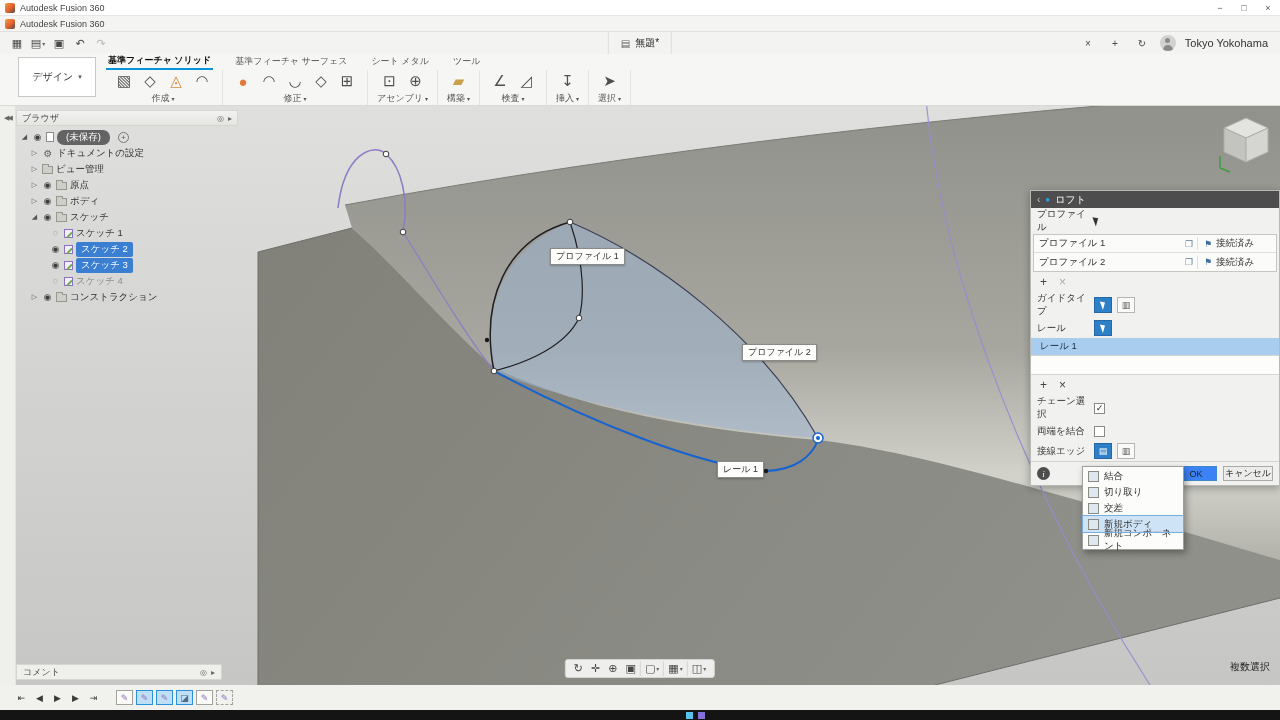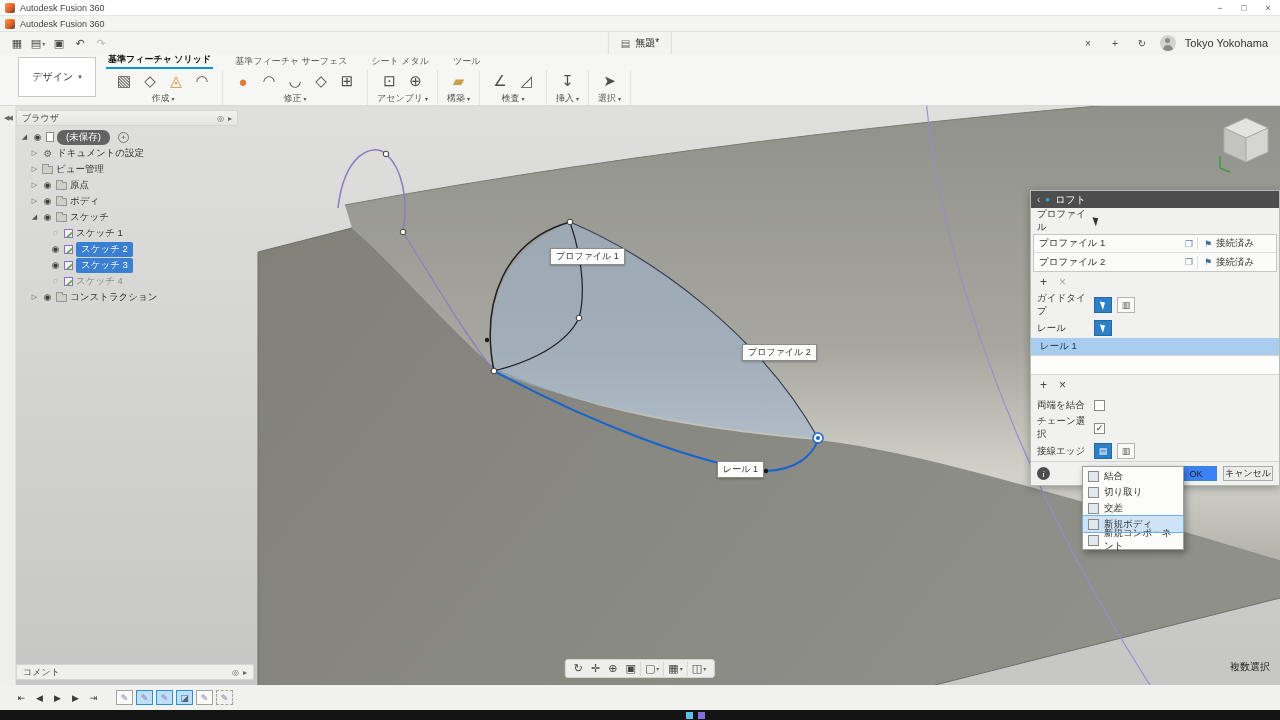--- a/index.html
+++ b/index.html
@@ -26,21 +26,21 @@
   .qright .qbtn{font-size:10px}
   .avatar{width:16px;height:16px;border-radius:50%;background:#d2d2cf;position:relative;overflow:hidden;flex:none}
   .avatar::before{content:"";position:absolute;top:3px;left:5.5px;width:5px;height:5px;border-radius:50%;background:#8a8a86}
   .avatar::after{content:"";position:absolute;top:9.5px;left:3px;width:10px;height:7px;border-radius:5px 5px 0 0;background:#8a8a86}
   .username{font-size:11px;color:#333}
 
   
   #ribbon{position:absolute;top:54px;left:0;right:0;height:52px;background:#f6f6f4;border-bottom:1px solid #d8d8d5;z-index:60}
   .wsbtn{position:absolute;left:18px;top:3px;width:78px;height:40px;background:#fff;border:1px solid #c8c8c5;display:flex;align-items:center;justify-content:center;gap:5px;font-size:10px;color:#333}
   .wsbtn .dd{font-size:7px;color:#555}
-  .rtabs{position:absolute;left:106px;top:0;height:15px;display:flex;gap:20px;align-items:flex-end}
+  .rtabs{position:absolute;left:106px;top:0;height:15px;display:flex;gap:20px;align-items:center}
   .rtab{font-size:9px;color:#555;padding:0 2px 1px;white-space:nowrap}
   .rtab.active{color:#0d0d0d;border-bottom:2px solid #0696d7;font-weight:bold}
   .clusters{position:absolute;left:104px;top:16px;bottom:0;display:flex}
   .cluster{display:flex;flex-direction:column;align-items:center;padding:0 9px;border-right:1px solid #e3e3e0}
   .cicons{display:flex;gap:4px;height:23px;align-items:center}
   .cico{width:22px;height:22px;display:flex;align-items:center;justify-content:center;font-size:15px;color:#4f4f4c}
   .cico.acc1{color:#d58a33}
   .cico.acc2{color:#e07b39}
   .cico.acc3{color:#c9a14a}
   .clabel{font-size:9px;color:#555;margin-top:0px;display:flex;align-items:center;gap:2px}
@@ -79,21 +79,21 @@
   
   #viewcube{position:absolute;right:2px;top:4px;z-index:9}
 
   
   #navbar{position:absolute;left:50%;transform:translateX(-50%);bottom:7px;display:flex;align-items:center;background:rgba(243,243,241,.95);border:1px solid #d4d4d1;border-radius:3px;padding:1px 4px;z-index:10}
   .nbtn{display:flex;align-items:center;padding:1px 4px;font-size:11px;color:#464643}
   .nbtn .dd{font-size:6px;margin-left:1px;color:#666}
   .nbtn.sep{border-left:1px solid #d4d4d1}
 
   
-  #comment{position:absolute;left:16px;bottom:5px;width:238px;height:16px;background:#efefec;border:1px solid #d5d5d1;display:flex;align-items:center;padding:0 6px;font-size:9px;color:#444;z-index:10}
+  #comment{position:absolute;left:16px;bottom:5px;width:206px;height:16px;background:#efefec;border:1px solid #d5d5d1;display:flex;align-items:center;padding:0 6px;font-size:9px;color:#444;z-index:10}
   #comment .opts{margin-left:auto;display:flex;gap:4px;font-size:8px;color:#666}
   #multisel{position:absolute;right:10px;bottom:11px;font-size:10px;color:#1e1e1c;z-index:10}
 
   
   #dlg{position:absolute;left:1030px;top:84px;width:250px;background:#f1f1ef;border:1px solid #b9b9b5;box-shadow:0 2px 8px rgba(0,0,0,.3);font-size:9.5px;z-index:20}
   .dhead{height:17px;background:#4d4d4d;color:#f2f2f2;display:flex;align-items:center;gap:5px;padding:0 6px;font-size:10px}
   .dhead .back{color:#c9c9c9;font-size:10px}
   .dhead .dot{color:#2da0e0;font-size:8px}
   .drow{display:flex;align-items:center;min-height:20px;padding:0 6px;gap:5px}
   .dlbl{width:52px;color:#3a3a3a;flex:none}
@@ -462,26 +462,26 @@
           <span class="cursor-ico"></span>
         </span>
     </div>
     <div class="railsel">レール 1</div>
     <div class="raillist"></div>
     <div class="pmrow">
       <span class="pm">+</span>
       <span class="pm">×</span>
     </div>
     <div class="drow">
+      <span class="dlbl">チェーン選択</span>
+      <span class="chk">✓</span>
+    </div>
+    <div class="drow">
       <span class="dlbl">両端を結合</span>
       <span class="chk"></span>
-    </div>
-    <div class="drow">
-      <span class="dlbl">チェーン選択</span>
-      <span class="chk">✓</span>
     </div>
     <div class="drow">
       <span class="dlbl">接線エッジ</span>
       <span class="toolbtn on">▤</span>
       <span class="toolbtn">▥</span>
     </div>
     <div class="dfoot">
       <span class="infoico">i</span>
       <button class="okbtn">OK</button>
       <button class="cancelbtn">キャンセル</button>

